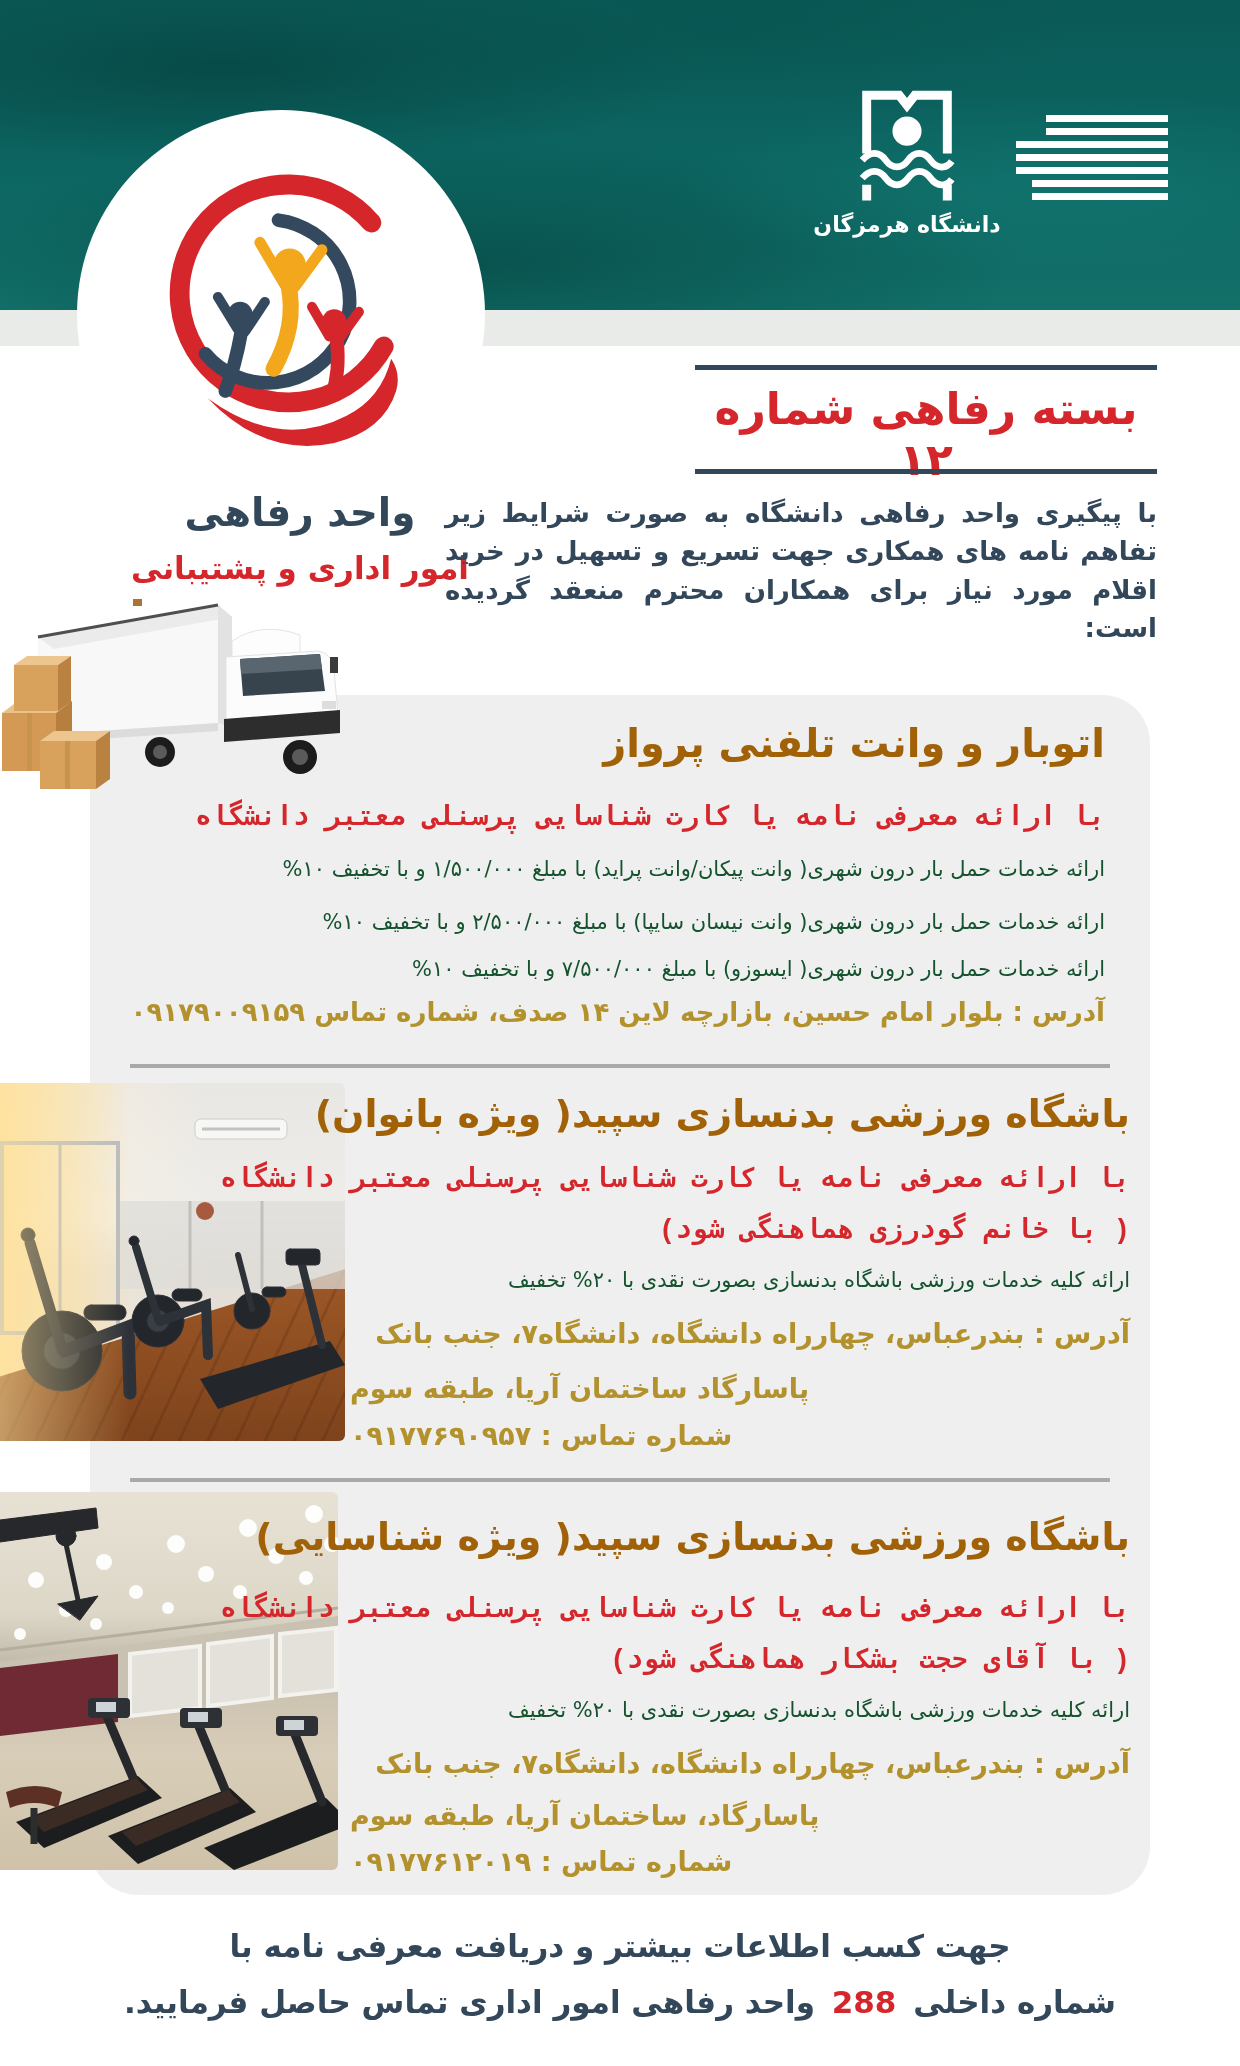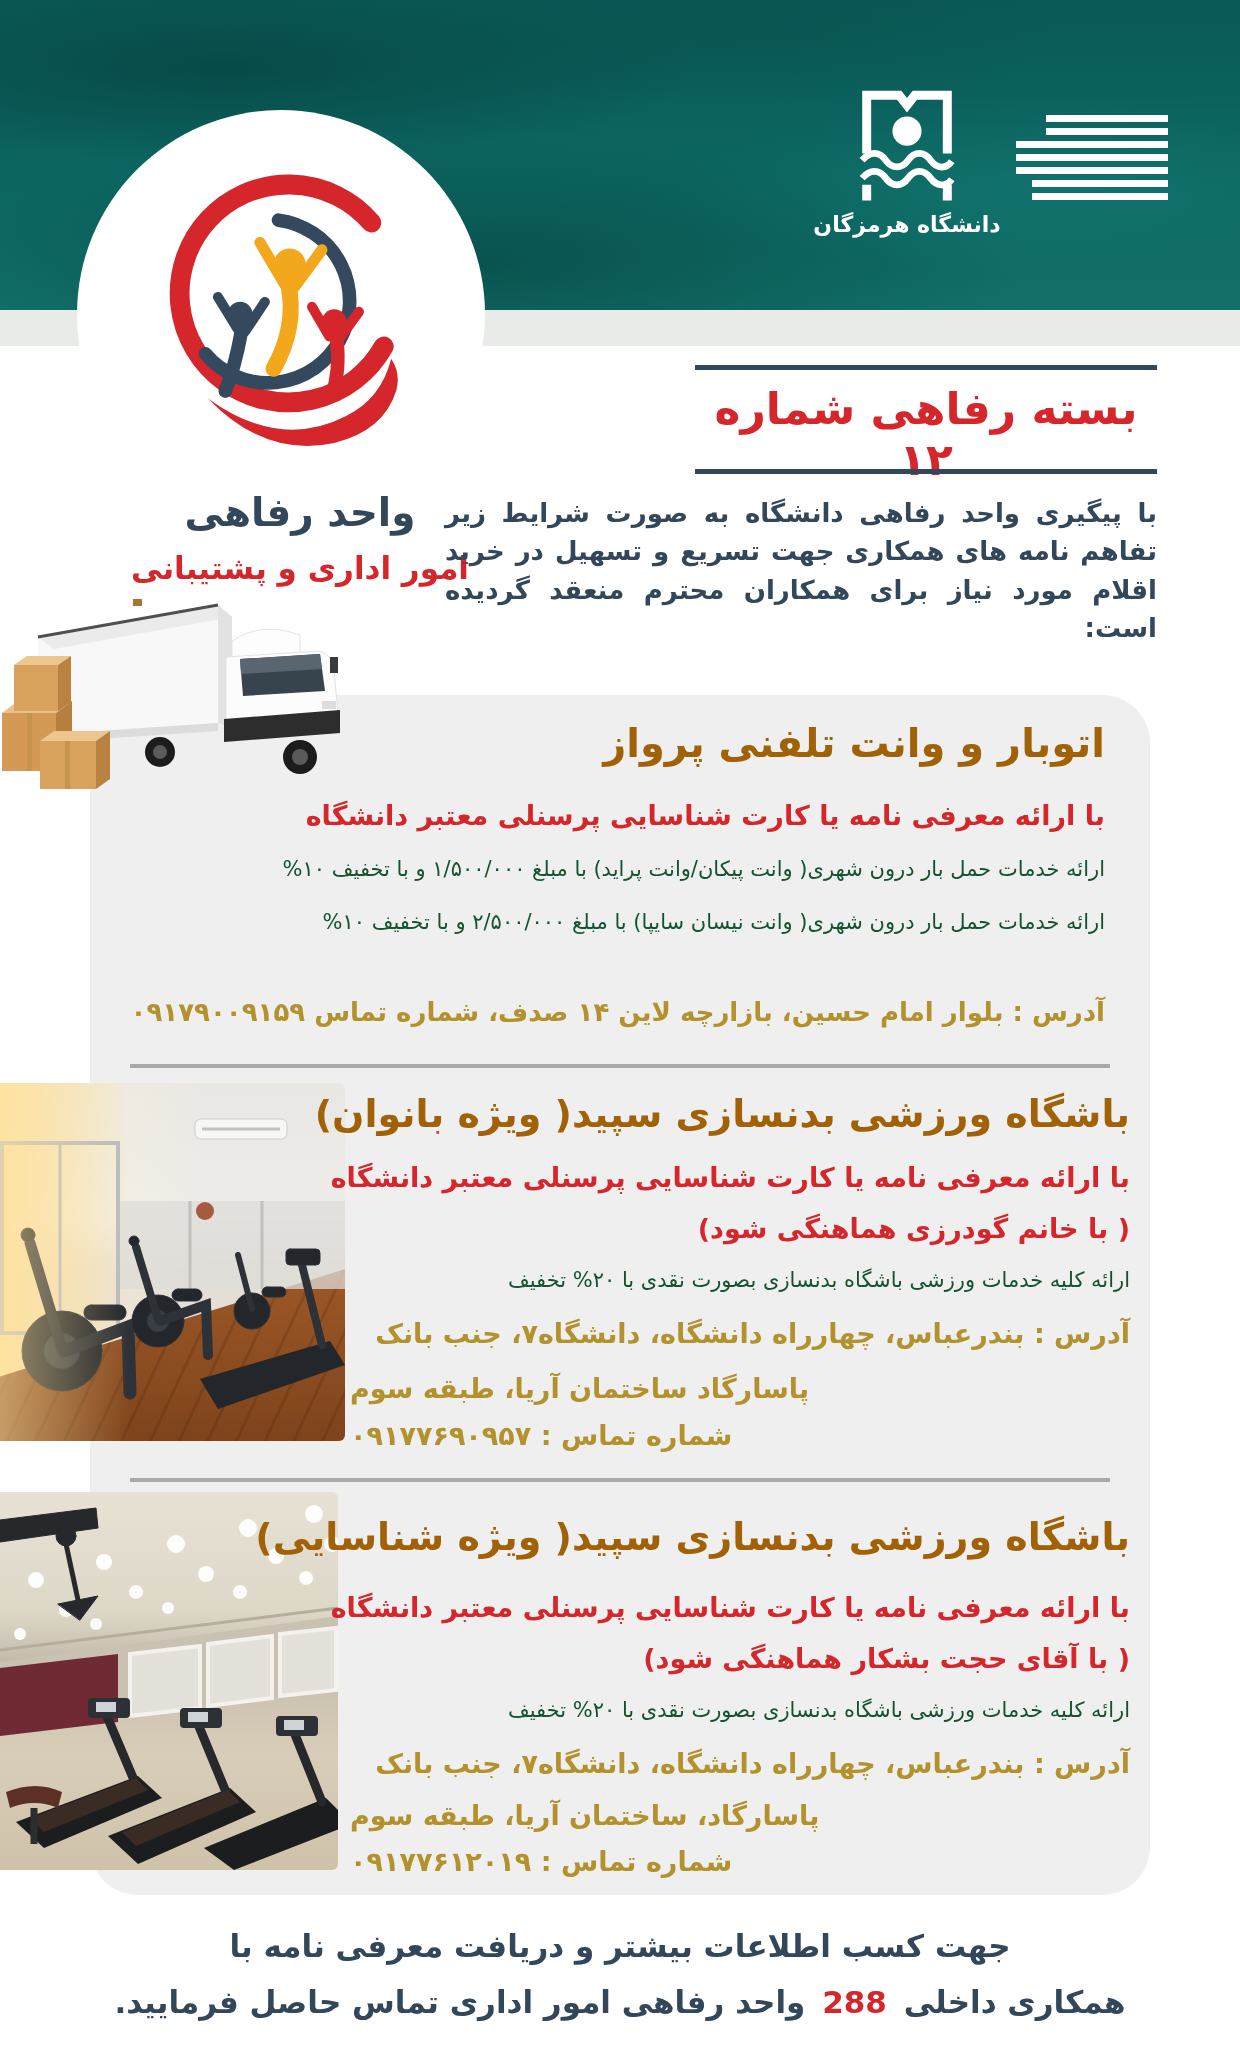--- a/index.html
+++ b/index.html
@@ -56,21 +56,21 @@
   
   .big-card{
     position:absolute;left:90px;top:695px;width:1060px;height:1200px;
     background:#efeff0;border-radius:48px;
   }
   .divider{position:absolute;left:130px;width:980px;height:4px;background:#a9a9a9;}
   .d1{top:1064px;} .d2{top:1478px;}
   
   .t{position:absolute;white-space:nowrap;direction:rtl;}
   .sec-title{color:#a16207;font-weight:700;}
-  .red-line{color:#d5262b;font-weight:700;}
+  .red-line{color:#d5262b;font-weight:700;font-family:Liberation Mono, monospace;}
   .body-line{color:#14532d;font-weight:400;}
   .gold-line{color:#b3922e;font-weight:700;}
   .center-line{text-align:left;}
   
   .footer-line{position:absolute;left:0;width:1240px;text-align:center;
     color:#33475a;font-size:31px;font-weight:700;}
   .footer-ext{color:#d5262b;padding:0 6px;}
   
   .photo{position:absolute;overflow:hidden;}
   .gymA{
@@ -187,20 +187,21 @@
         <polygon points="14,120 58,120 58,166 14,166" fill="#d9a25c"></polygon>
         <polygon points="14,120 27,111 71,111 58,120" fill="#ecc68e"></polygon>
         <polygon points="58,120 71,111 71,157 58,166" fill="#ba8240"></polygon>
       </g>
     </svg>
   </div>
   <div class="t sec-title" style="top:720px;right:135px;font-size:40px;">اتوبار و وانت تلفنی پرواز</div>
   <div class="t red-line" style="top:800px;right:135px;font-size:27px;">با ارائه معرفی نامه یا کارت شناسایی پرسنلی معتبر دانشگاه</div>
   <div class="t body-line" style="top:857px;right:135px;font-size:21px;">ارائه خدمات حمل بار درون شهری( وانت پیکان/وانت پراید) با مبلغ ۱/۵۰۰/۰۰۰ و با تخفیف ۱۰%</div>
   <div class="t body-line" style="top:910px;right:135px;font-size:21px;">ارائه خدمات حمل بار درون شهری( وانت نیسان سایپا) با مبلغ ۲/۵۰۰/۰۰۰ و با تخفیف ۱۰%</div>
+  <div class="t body-line" style="top:957px;right:135px;font-size:21px;">ارائه خدمات حمل بار درون شهری( ایسوزو) با مبلغ ۷/۵۰۰/۰۰۰ و با تخفیف ۱۰%</div>
   <div class="t gold-line" style="top:997px;right:135px;font-size:26px;">آدرس : بلوار امام حسین، بازارچه لاین ۱۴ صدف، شماره تماس ۰۹۱۷۹۰۰۹۱۵۹</div>
 
   <div class="photo gymA">
     <div class="floor"></div>
     <svg width="345" height="358" viewBox="0 0 345 358" style="position:absolute;left:0;top:0;">
       <rect x="195" y="36" width="92" height="20" rx="6" fill="#f7f7f5" stroke="#cfcdc8"></rect>
       <line x1="202" y1="46" x2="280" y2="46" stroke="#c4c2bd" stroke-width="3"></line>
       <rect x="120" y="118" width="225" height="88" fill="#dddcd8" opacity="0.75"></rect>
       <line x1="190" y1="118" x2="190" y2="206" stroke="#c2c0bb" stroke-width="3"></line>
       <line x1="262" y1="118" x2="262" y2="206" stroke="#c2c0bb" stroke-width="3"></line>
@@ -312,18 +313,18 @@
   <div class="t sec-title" style="top:1515px;right:110px;font-size:38px;">باشگاه ورزشی بدنسازی سپید( ویژه شناسایی)</div>
   <div class="t red-line" style="top:1592px;right:110px;font-size:27px;">با ارائه معرفی نامه یا کارت شناسایی پرسنلی معتبر دانشگاه</div>
   <div class="t red-line" style="top:1643px;right:110px;font-size:27px;">( با آقای حجت بشکار هماهنگی شود)</div>
   <div class="t body-line" style="top:1698px;right:110px;font-size:21px;">ارائه کلیه خدمات ورزشی باشگاه بدنسازی بصورت نقدی با ۲۰% تخفیف</div>
   <div class="t gold-line" style="top:1748px;right:110px;font-size:27px;">آدرس : بندرعباس، چهارراه دانشگاه، دانشگاه۷، جنب بانک</div>
   <div class="t gold-line center-line" style="top:1800px;left:350px;width:780px;font-size:27px;">پاسارگاد، ساختمان آریا، طبقه سوم</div>
   <div class="t gold-line center-line" style="top:1846px;left:350px;width:780px;font-size:27px;">شماره تماس : ۰۹۱۷۷۶۱۲۰۱۹</div>
 
   <div class="footer-line" style="top:1928px;">جهت کسب اطلاعات بیشتر و دریافت معرفی نامه با</div>
   <div class="footer-line" style="top:1984px;">
-    <span>همکاری داخلی</span>
+    <span>شماره داخلی</span>
     <span class="footer-ext">288</span>
     <span>واحد رفاهی امور اداری تماس حاصل فرمایید.</span>
   </div>
 
 </div>
 
 </body></html>

